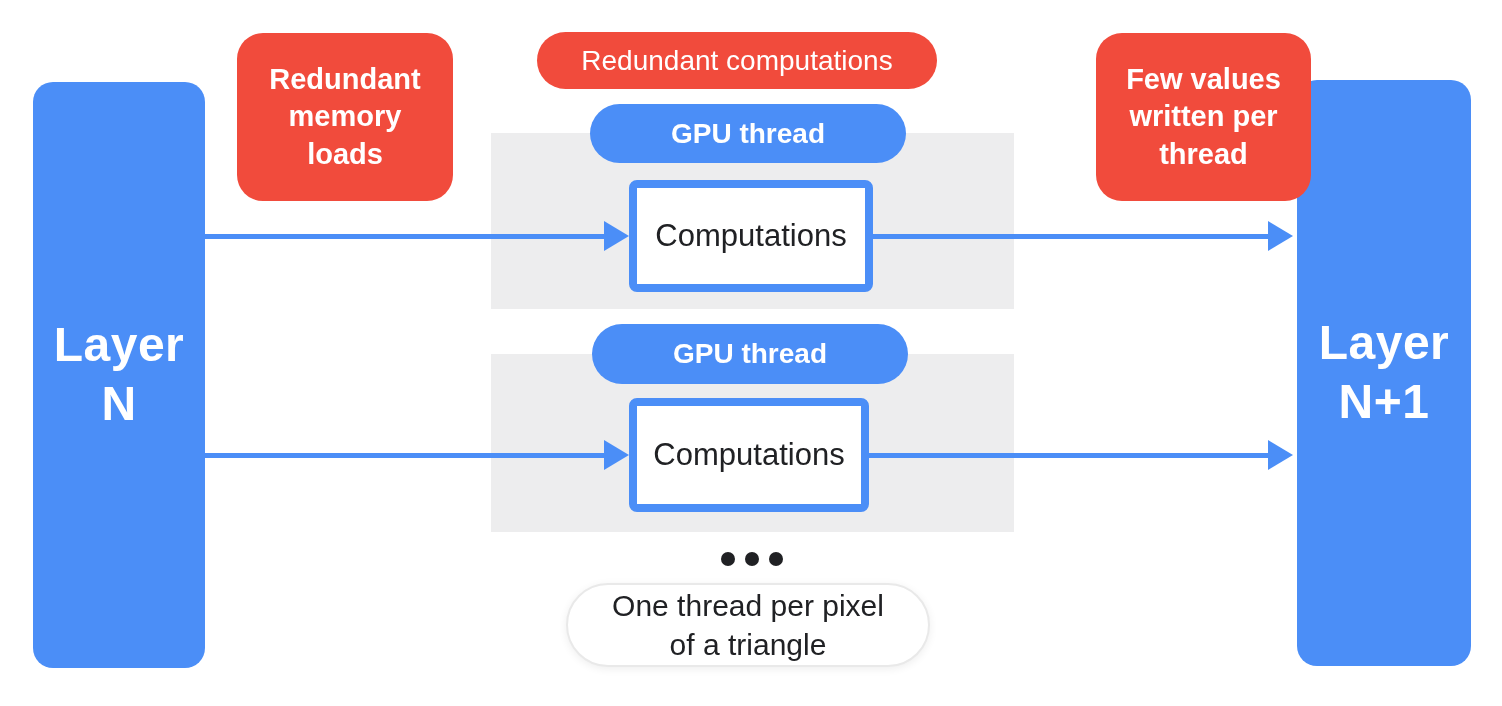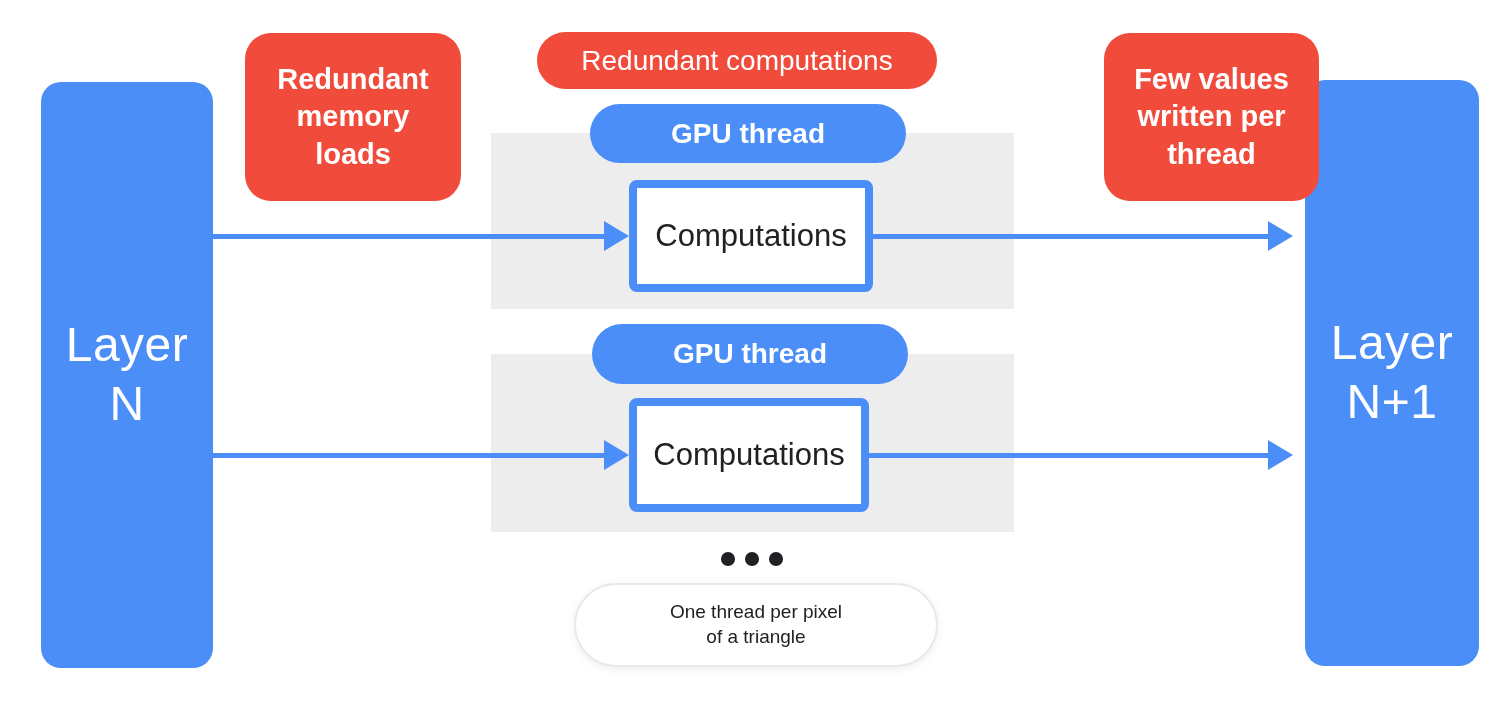--- a/index.html
+++ b/index.html
@@ -20,29 +20,29 @@
     font-family: "Liberation Sans", sans-serif;
     overflow: hidden;
   }
   .abs { position: absolute; }
   .center-flex {
     display: flex;
     align-items: center;
     justify-content: center;
     text-align: center;
   }
-  .pre { white-space: pre-line; margin-left: 8px; }
+  .pre { white-space: pre-line; }
 
   
   .layer-block {
     background: var(--blue);
     border-radius: 20px;
     color: #fff;
     font-size: 48px;
-    font-weight: 400;
+    font-weight: 700;
     line-height: 1.22;
     letter-spacing: 0.5px;
   }
   #layer-n  { left: 33px;   top: 82px; width: 172px; height: 586px; }
   #layer-n1 { left: 1297px; top: 80px; width: 174px; height: 586px; }
 
   
   .red-note {
     background: var(--red);
     border-radius: 26px;
@@ -121,21 +121,21 @@
   #dot-3 { left: 769px; }
 
   
   #footnote {
     left: 566px; top: 583px; width: 364px; height: 84px;
     background: var(--white);
     border: 2px solid var(--pill-border);
     border-radius: 44px;
     box-shadow: 0 2px 8px rgba(0,0,0,0.07);
     color: var(--dark);
-    font-size: 19px;
+    font-size: 30px;
     line-height: 1.3;
   }
 </style>
 </head>
 <body>
 
 <div id="canvas">
 
   <div class="abs thread-bg" id="thread-bg-1"></div>
   <div class="abs thread-bg" id="thread-bg-2"></div>

